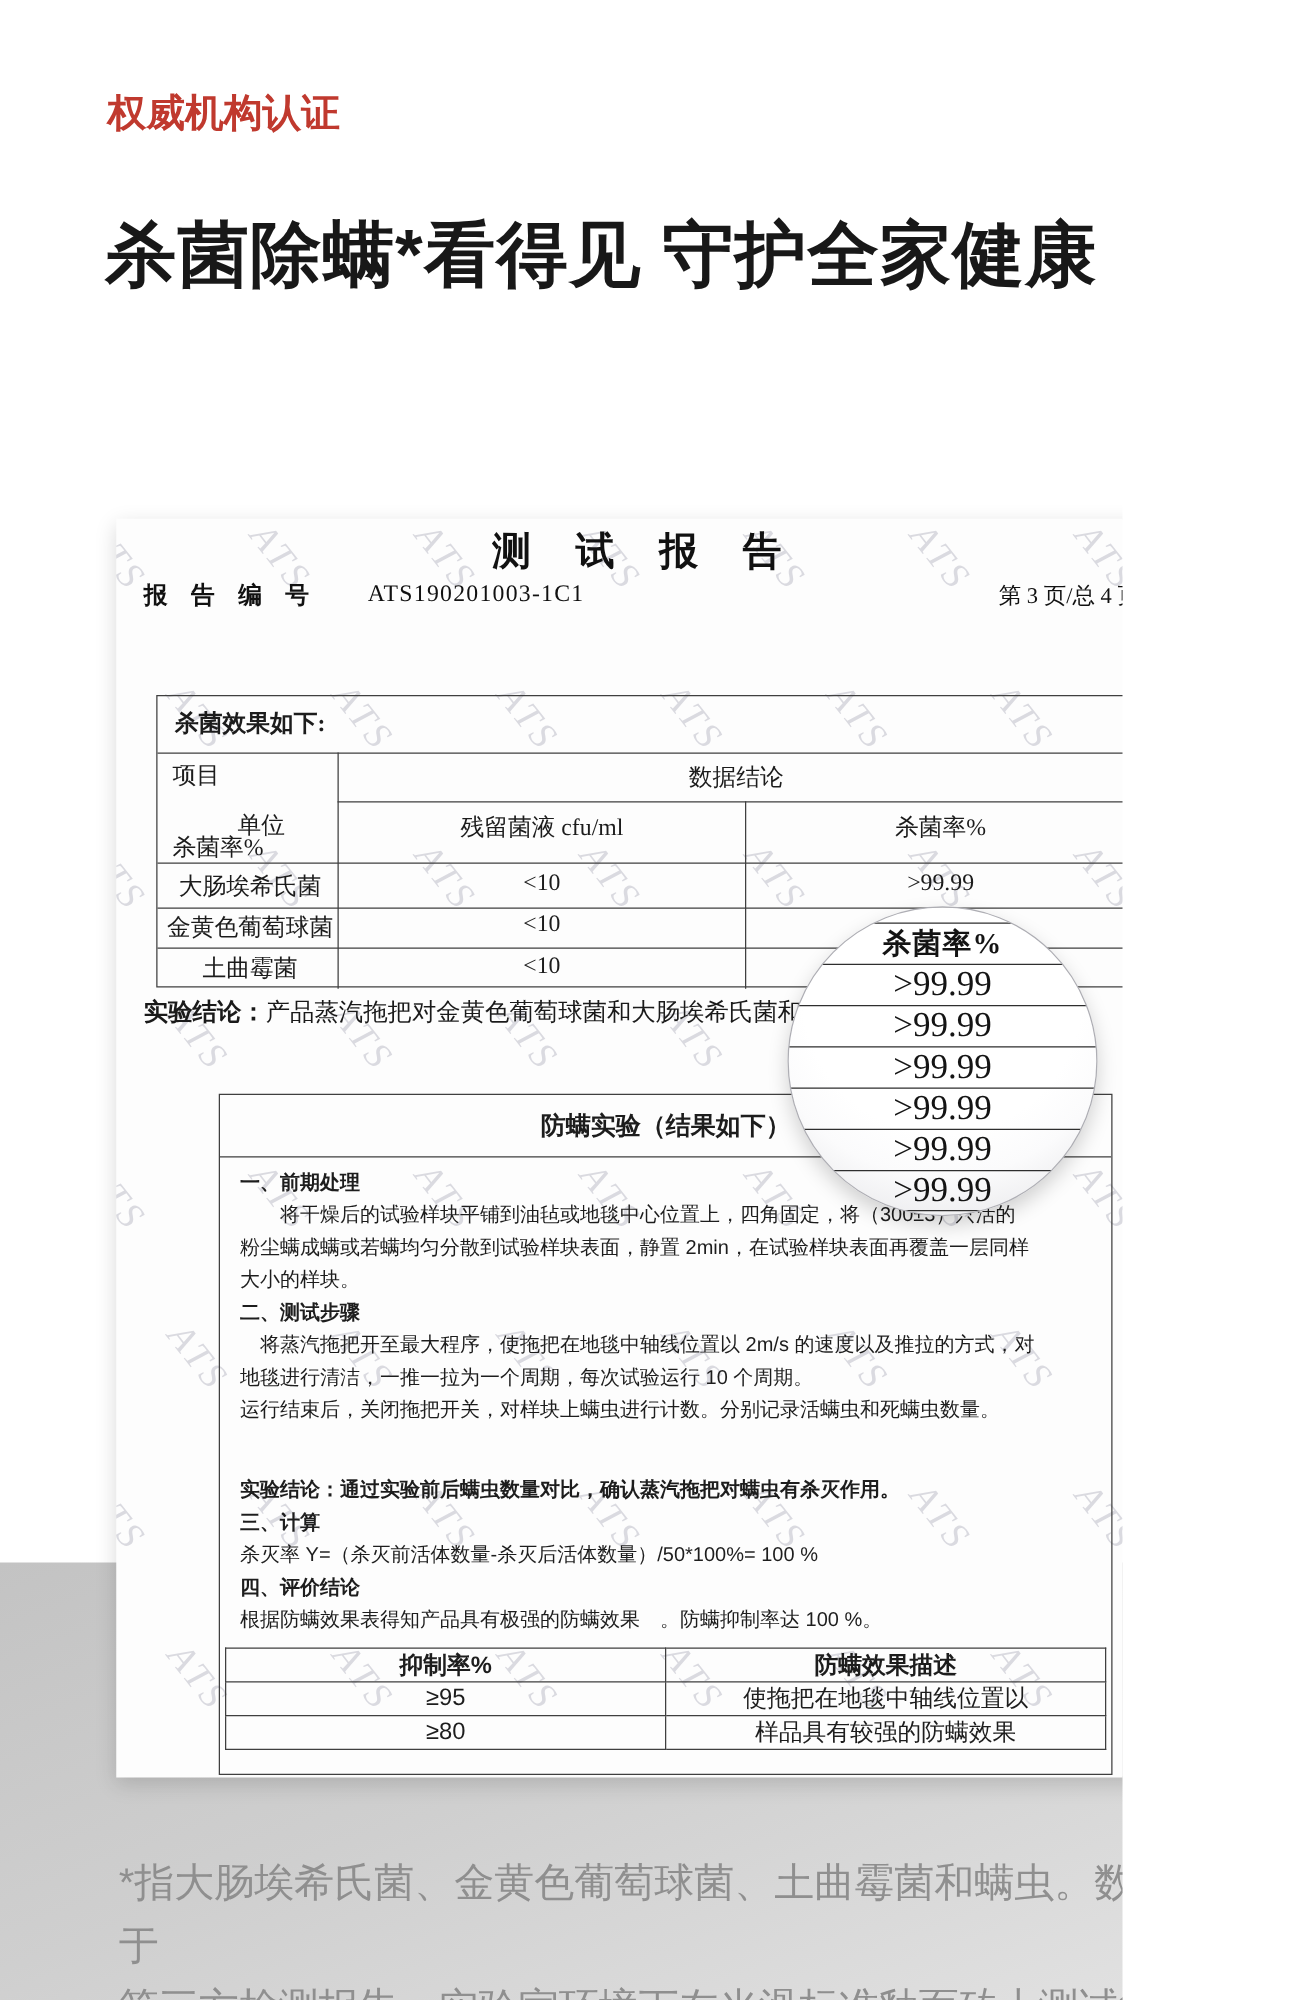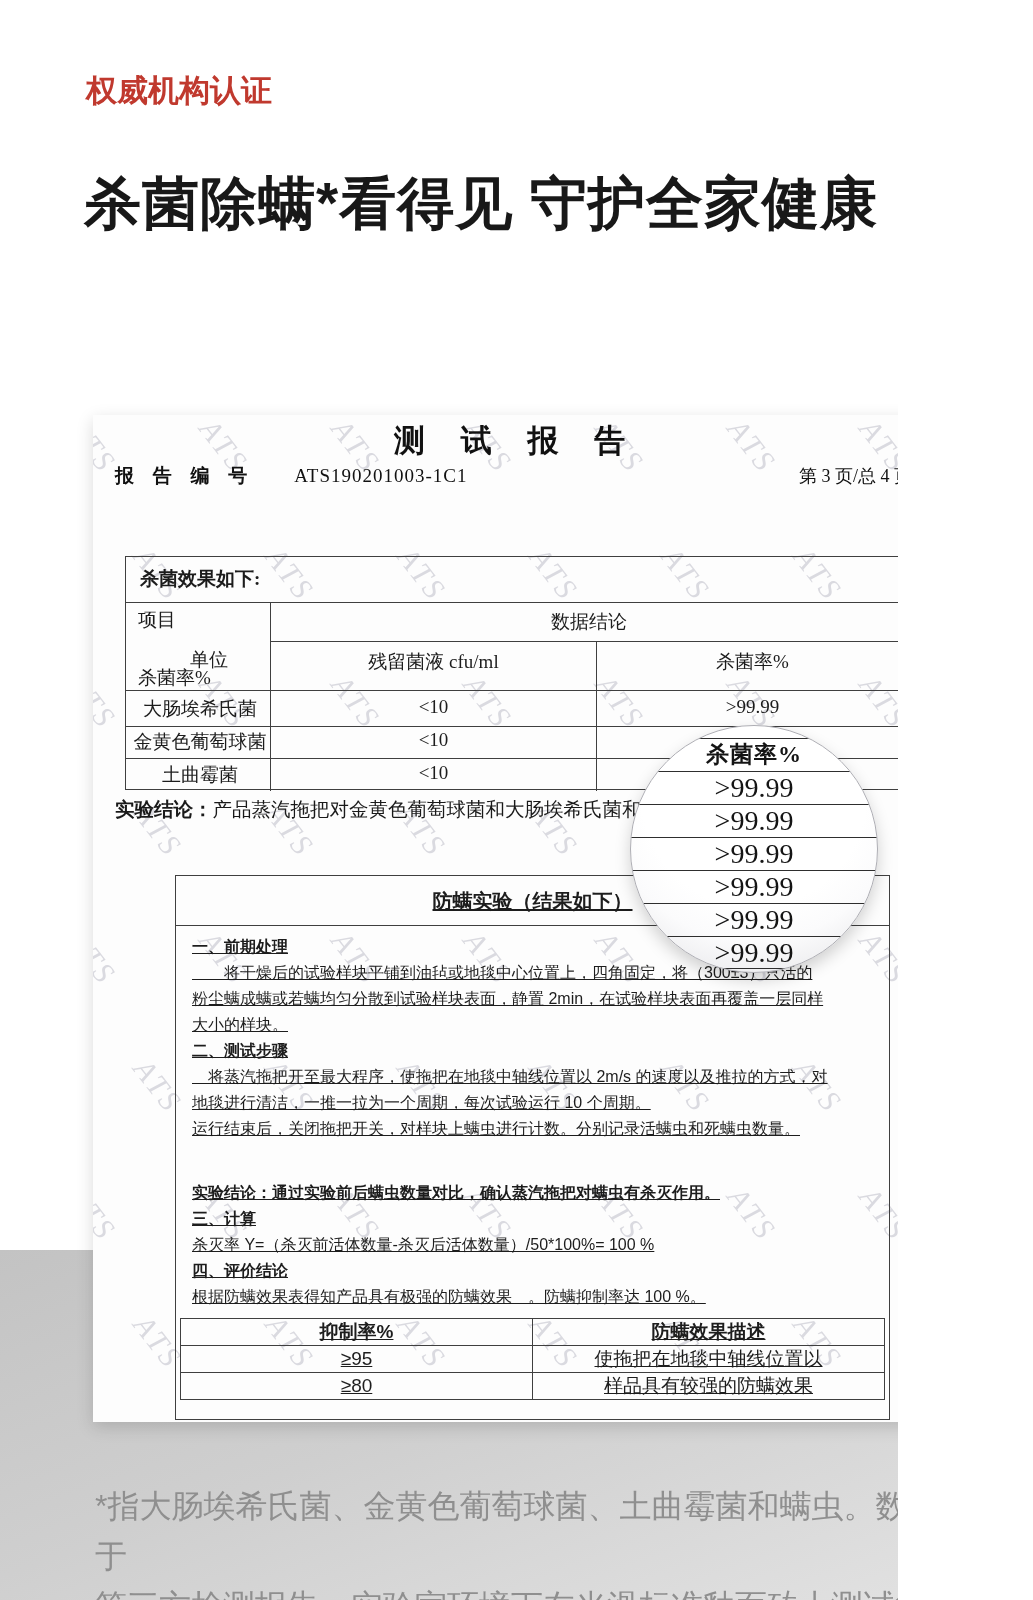--- a/index.html
+++ b/index.html
@@ -67,21 +67,21 @@
           background:radial-gradient(circle at 50% 28%, #ffffff 52%, #fbfbfc 68%, #ededef 85%, #d4d4d9 98%);
           box-shadow:0 7px 16px rgba(0,0,0,0.18); font-family:"Liberation Serif", serif; }
   .lens-inner { position:absolute; left:0; top:12px; width:100%; }
   .lens-row { height:33px; line-height:32px; border-top:1.6px solid #2e2e2e;
               text-align:center; font-size:28px; color:#141414; }
   .lens-row.hdr { font-size:23px; font-weight:700; letter-spacing:1px; }
   .lens-row.last { border-bottom:1.6px solid #2e2e2e; }
 
   
   .t2 { position:absolute; left:82px; top:460px; width:715px; height:545px; z-index:1;
-        border:1px solid #3f3f3f; color:#1d1d1d; overflow:hidden;text-decoration:underline; }
+        border:1px solid #3f3f3f; color:#1d1d1d; overflow:hidden; }
   .t2-title-row { height:50px; line-height:50px; border-bottom:1px solid #3f3f3f;
                   text-align:center; font-size:20px; font-weight:700; }
   .t2-body { padding:8px 16px 0 16px; font-size:16px; line-height:26px; font-weight:400; }
   .t2-line { white-space:nowrap; }
   .t2-bold { font-weight:700; }
   .t2-spacer { height:38px; }
   .t3 { margin:8px auto 0 auto; width:705px; border-collapse:collapse; font-size:19px; }
   .t3 td { border:1px solid #3f3f3f; height:25px; text-align:center; padding:0; }
   .t3 .t3h td { font-weight:600; height:26px; }
   .t3 td.c1 { width:50%; }

